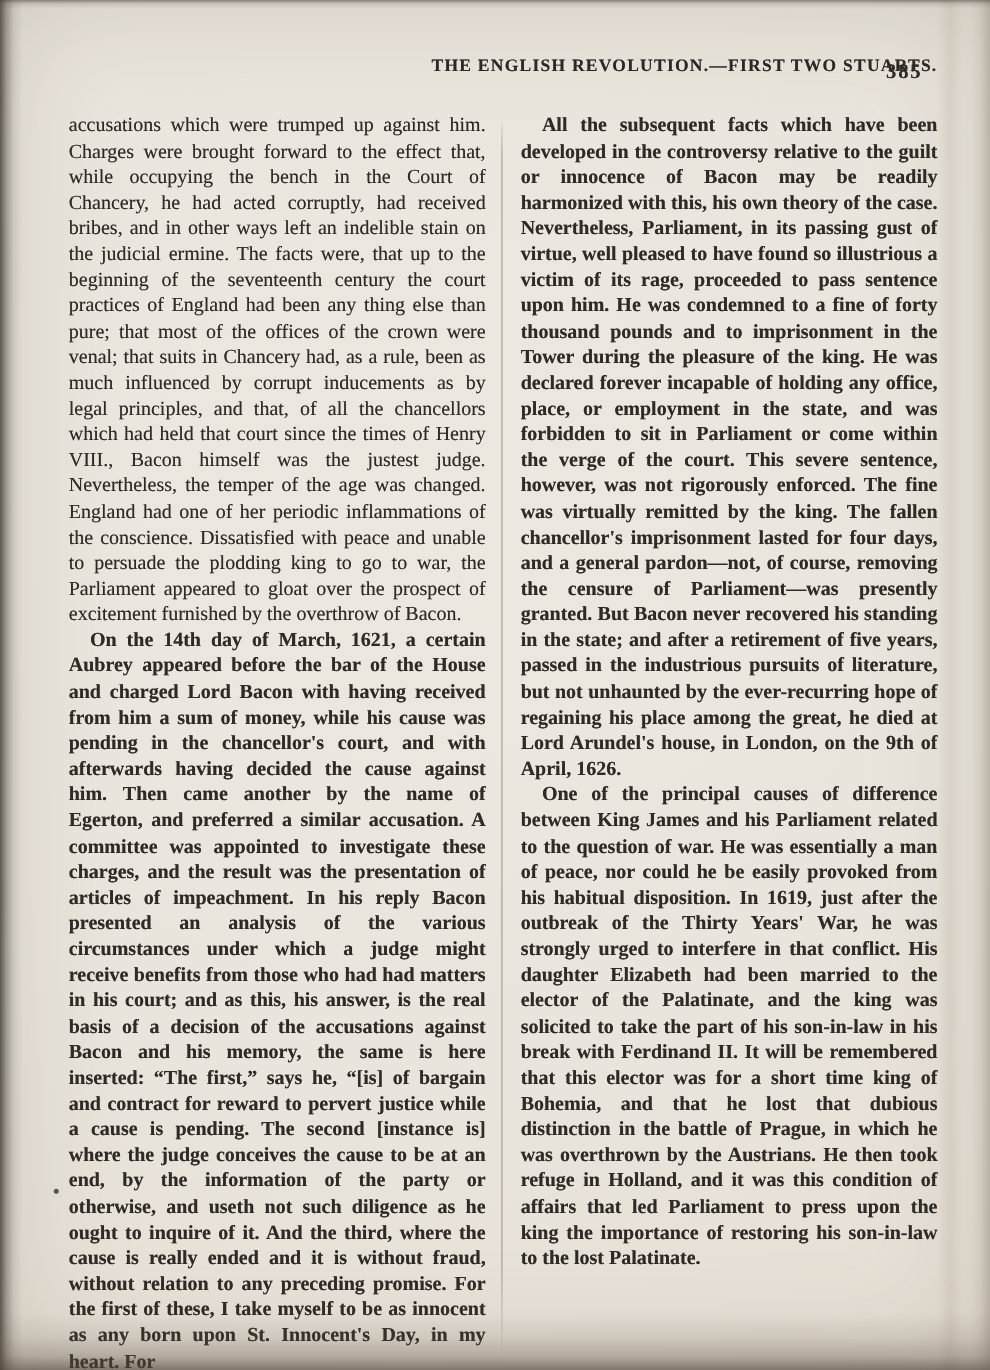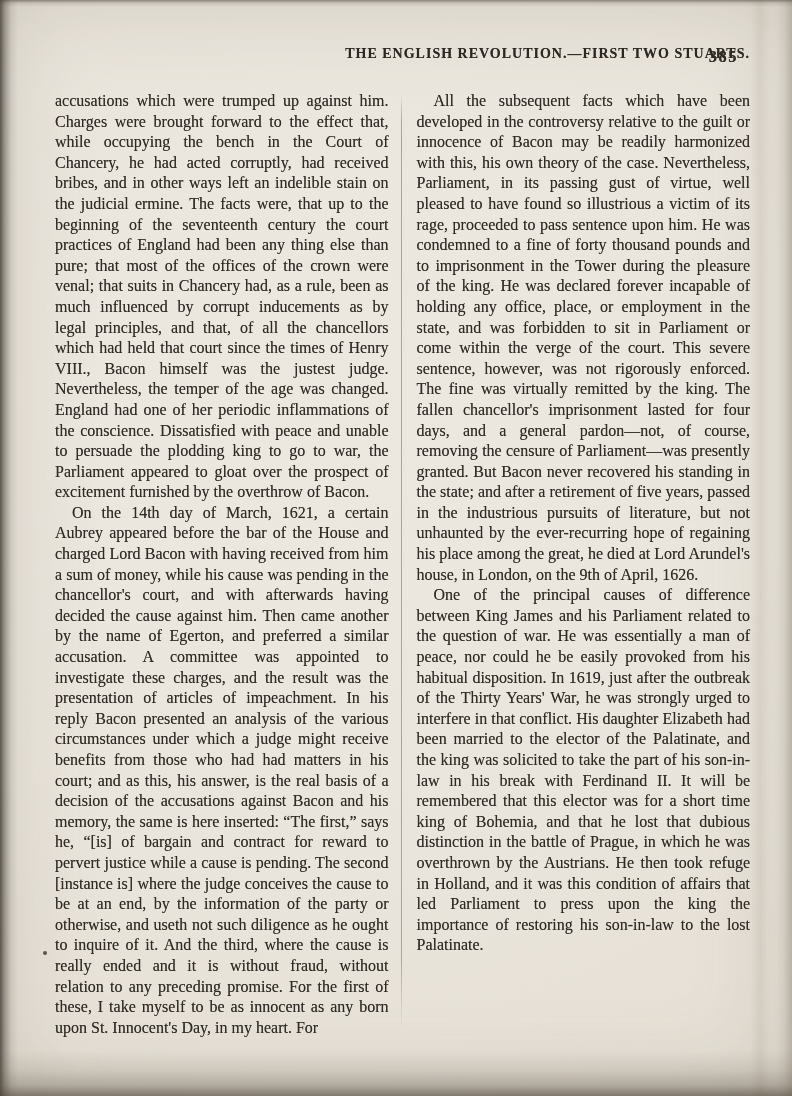--- a/index.html
+++ b/index.html
@@ -75,21 +75,21 @@
     text-align:justify;
     font-size:16px; line-height:20.6px;
   }
   .col-rule {
     position:absolute; left:346px; top:3px; bottom:8px; width:1px;
     background:linear-gradient(to bottom,
       rgba(80,72,62,0) 0%, rgba(80,72,62,0.42) 3%,
       rgba(80,72,62,0.42) 92%, rgba(80,72,62,0) 100%);
   }
   .para { margin:0; }
-  .para.ind { text-indent:17px; }
+  .para.ind { text-indent:17px;font-weight:bold; }
 
   .ink-speck {
     position:absolute; left:43px; top:951px;
     width:4px; height:4px; border-radius:50%;
     background:rgba(42,37,31,0.75);
   }
 </style>
 </head>
 <body>
 

